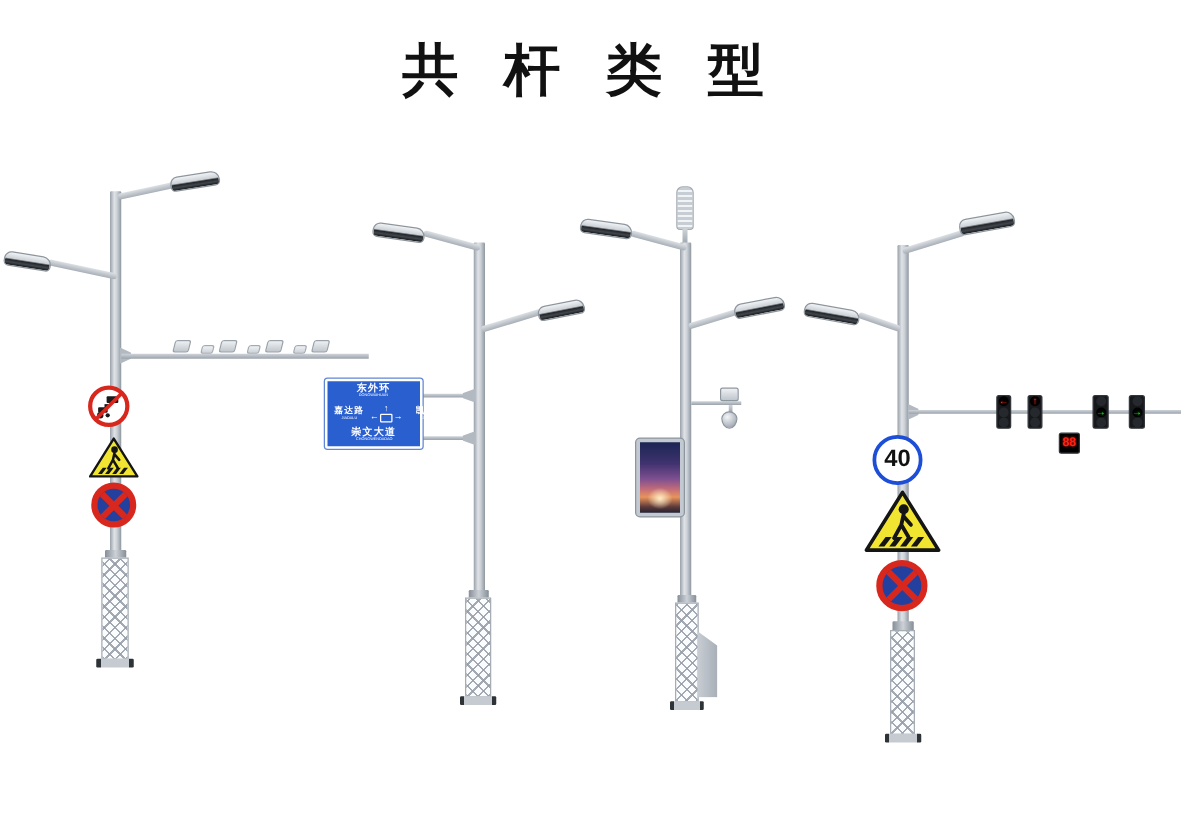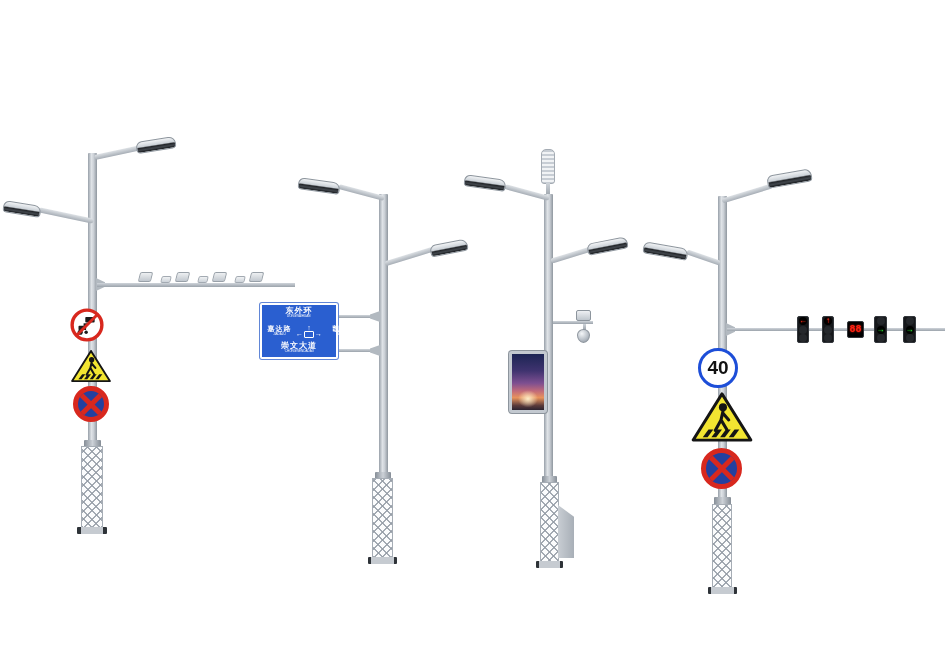--- a/index.html
+++ b/index.html
@@ -63,28 +63,29 @@
   .gs-box{width:8px;height:5px;border:1px solid #fff;border-radius:1px;}
 
   
   .sig{position:absolute;top:316px;height:27px;background:#16181b;border:1px solid #33373c;border-radius:2px;
        box-sizing:border-box;display:flex;flex-direction:column;align-items:center;justify-content:space-evenly;}
   .lens{width:8px;height:8px;border-radius:50%;background:#25282c;text-align:center;
         font-size:8px;line-height:8px;font-weight:bold;}
   .lit-red{background:#000;color:#ff2d1a;text-shadow:0 0 2px #ff2d1a;}
   .lit-green{background:#000;color:#2ee53a;text-shadow:0 0 2px #2ee53a;}
   .count{position:absolute;background:#000000;border:1px solid #33373c;border-radius:2px;box-sizing:border-box;
-         color:#ff2212;font-family:Liberation Mono, monospace;font-weight:bold;font-size:10px;
-         display:flex;align-items:center;justify-content:center;text-shadow:0 0 2px #ff2212;}
+         color:#ff2212;font-family:Liberation Sans, sans-serif;font-weight:bold;font-size:10px;
+         display:flex;align-items:center;justify-content:center;text-shadow:0 0 2px #ff2212;margin-top:25px;}
 </style>
 </head>
 <body>
 
 <div class="scene">
 
+  <div class="title">共 杆 类 型</div>
 
   <div class="abs shaft" style="left:88px;top:153px;width:9px;height:292px;"></div>
   <div class="abs arm" style="left:94px;top:150px;width:48px;transform:rotate(-12deg);"></div>
   <div class="abs lamp" style="left:136px;top:139px;width:40px;transform:rotate(-9deg);"></div>
   <div class="abs arm" style="left:38px;top:213px;width:56px;transform:rotate(12deg);"></div>
   <div class="abs lamp" style="left:3px;top:203px;width:38px;transform:rotate(9deg);"></div>
 
   <div class="abs flare-r" style="left:96px;top:278px;width:9px;height:13px;"></div>
   <div class="abs bar" style="left:97px;top:283px;width:198px;height:4px;"></div>
   <div class="abs cam" style="left:139px;top:272px;"></div>

